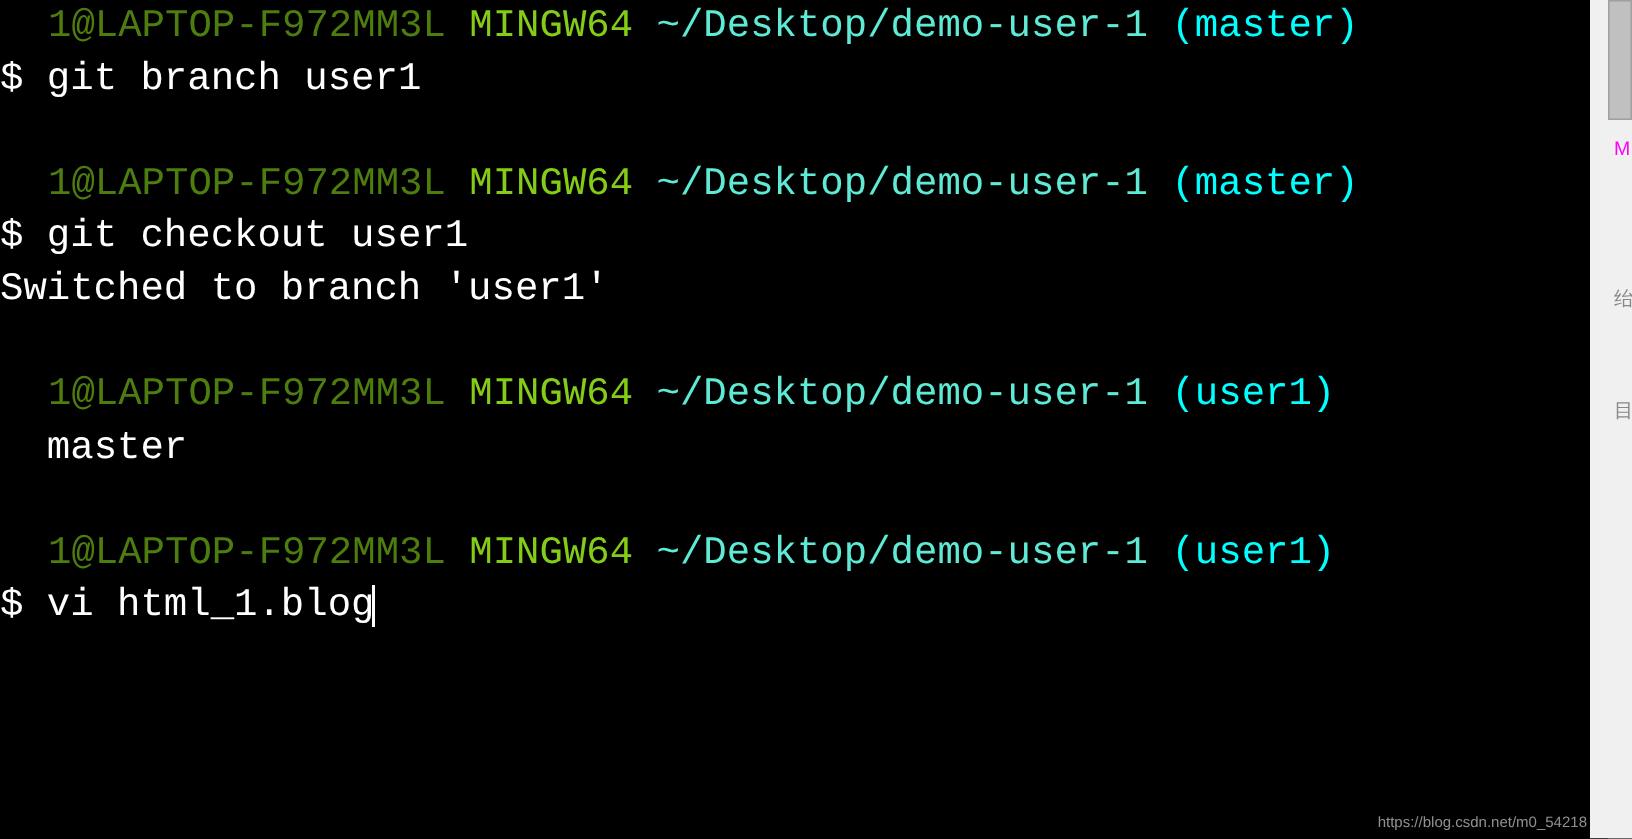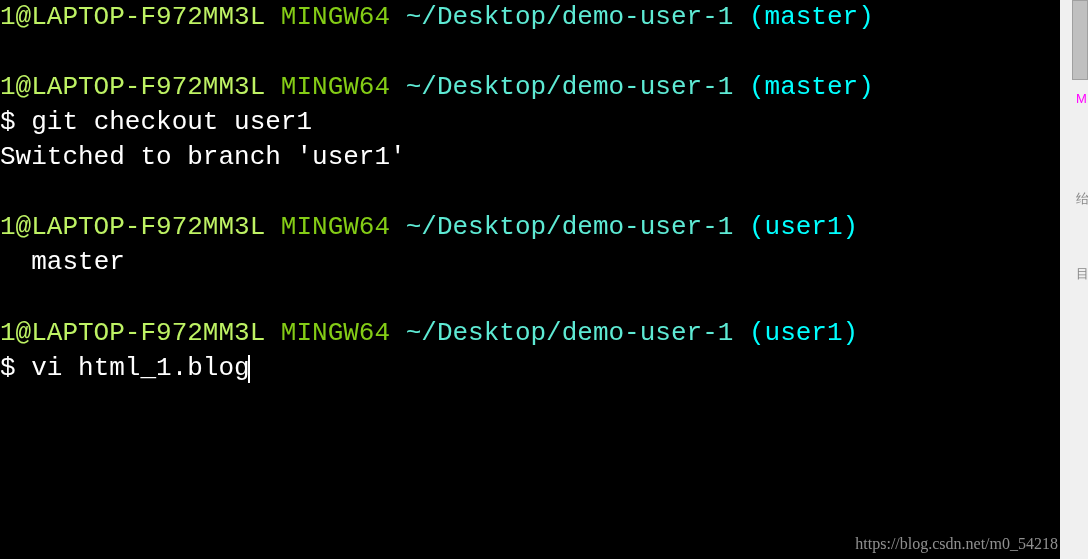--- a/index.html
+++ b/index.html
@@ -52,55 +52,56 @@
     }
     .side-text {
       position: absolute;
       right: 0px;
       width: 12px;
       font-size: 13px;
       color: #888;
       font-family: sans-serif;
       writing-mode: horizontal-tb;
     }
-    .green { color: #bef264; }
+    .green { color: #4d7c0f; padding-left: 32px; }
     .magenta { color: #84cc16; }
     .yellow { color: #5eead4; }
     .cyan { color: #00ffff; }
     .white { color: #ffffff; }
     .line {
       white-space: pre-wrap;
       word-break: break-all;
     }
     .cursor {
       display: inline-block;
       width: 2px;
       height: 28px;
       background: #ffffff;
       vertical-align: text-bottom;
       margin-left: -2px;
     }
     .watermark {
       position: absolute;
       bottom: 4px;
       right: 30px;
-      font-size: 16px;
+      font-size: 10px;
       color: rgba(180,180,180,0.8);
-      font-family: Liberation Serif, serif;
+      font-family: Liberation Sans, sans-serif;
     }
     .blank-line {
       height: 35px;
     }
   </style>
 </head>
 <body>
 
 <div class="terminal">
 
   <div class="line"><span class="green">1@LAPTOP-F972MM3L</span> <span class="magenta">MINGW64</span> <span class="yellow">~/Desktop/demo-user-1</span> <span class="cyan">(master)</span></div>
+  <div class="line"><span class="white">$</span> <span class="white">git branch user1</span></div>
 
   <div class="blank-line"></div>
 
   <div class="line"><span class="green">1@LAPTOP-F972MM3L</span> <span class="magenta">MINGW64</span> <span class="yellow">~/Desktop/demo-user-1</span> <span class="cyan">(master)</span></div>
   <div class="line"><span class="white">$</span> <span class="white">git checkout user1</span></div>
   <div class="line"><span class="white">Switched to branch 'user1'</span></div>
 
   <div class="blank-line"></div>
 
   <div class="line"><span class="green">1@LAPTOP-F972MM3L</span> <span class="magenta">MINGW64</span> <span class="yellow">~/Desktop/demo-user-1</span> <span class="cyan">(user1)</span></div>

